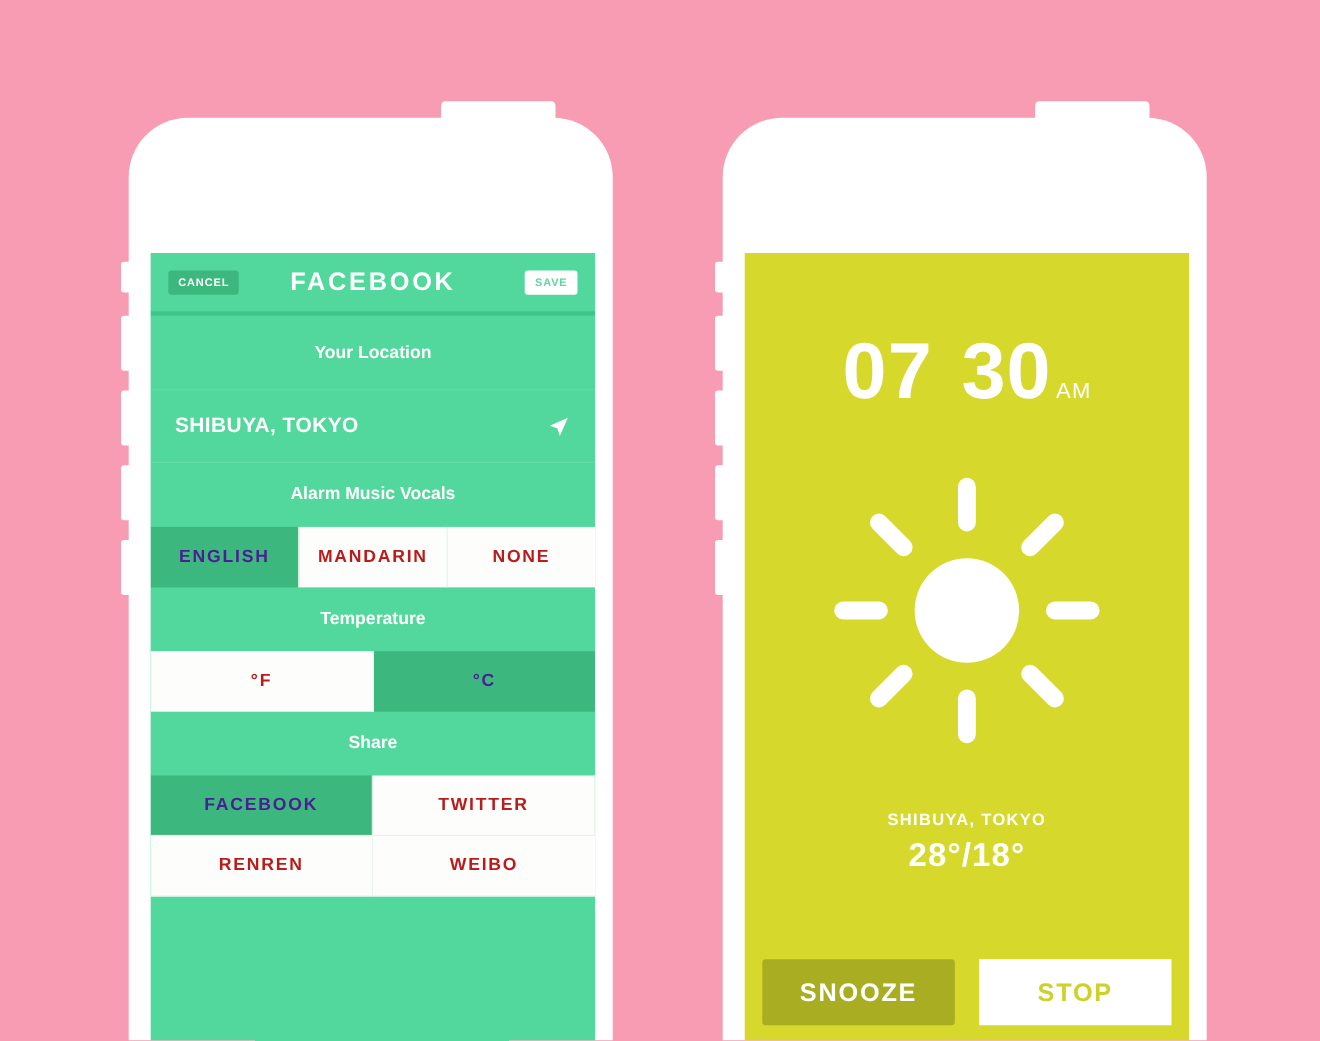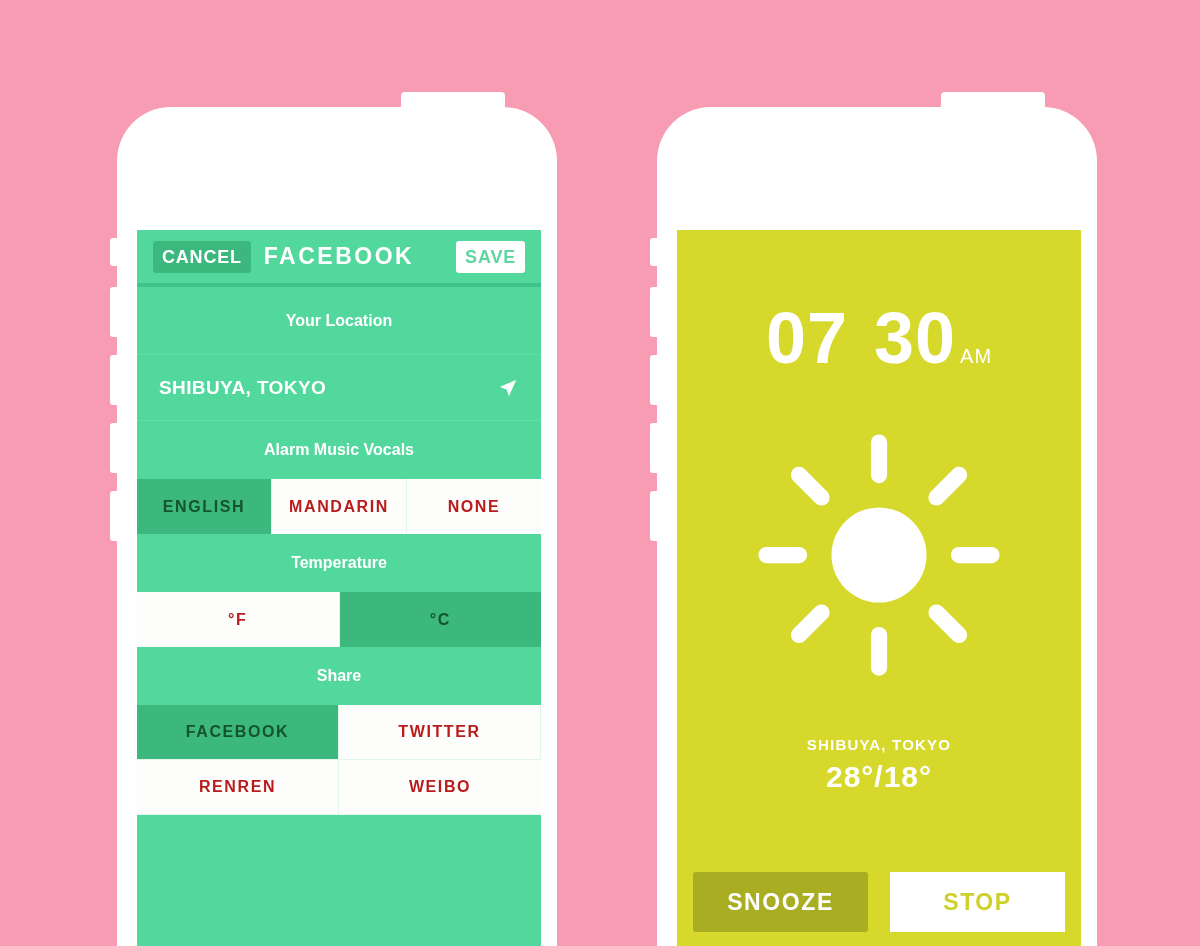--- a/index.html
+++ b/index.html
@@ -76,21 +76,21 @@
     border-bottom: 4px solid #3fc48c;
   }
   .nav-title {
     color: #ffffff;
     font-size: 23px;
     font-weight: bold;
     letter-spacing: 2.5px;
   }
   .nav-btn {
     position: absolute;
-    font-size: 18px;
+    font-size: 10px;
     font-weight: bold;
     letter-spacing: 0.8px;
     padding: 6px 9px 5px;
     border: none;
     cursor: pointer;
     border-radius: 3px;
     font-family: "Liberation Sans", sans-serif;
   }
   .nav-cancel { left: 16px; background: #3cb87f; color: #ffffff; }
   .nav-save   { right: 16px; background: #ffffff; color: #5fd6a0; }
@@ -137,21 +137,21 @@
     justify-content: center;
     font-size: 16px;
     font-weight: bold;
     letter-spacing: 1.6px;
     cursor: pointer;
     background: #fdfdfb;
     color: #b91c1c;
     border-right: 1px solid #e4f5ec;
   }
   .seg:last-child { border-right: none; }
-  .seg.selected { background: #3cb87f; color: #14532d; }
+  .seg.selected { background: #3cb87f; color: #4c1d95; }
 
   .seg-grid { display: flex; flex-wrap: wrap; }
   .seg-grid .seg { flex: 0 0 50%; height: 55px; border-bottom: 1px solid #e4f5ec; }
 
   .filler { flex: 1; background: #52d79c; }
 
   
   .screen-alarm { display: flex; flex-direction: column; align-items: center; }
 
   .clock {

